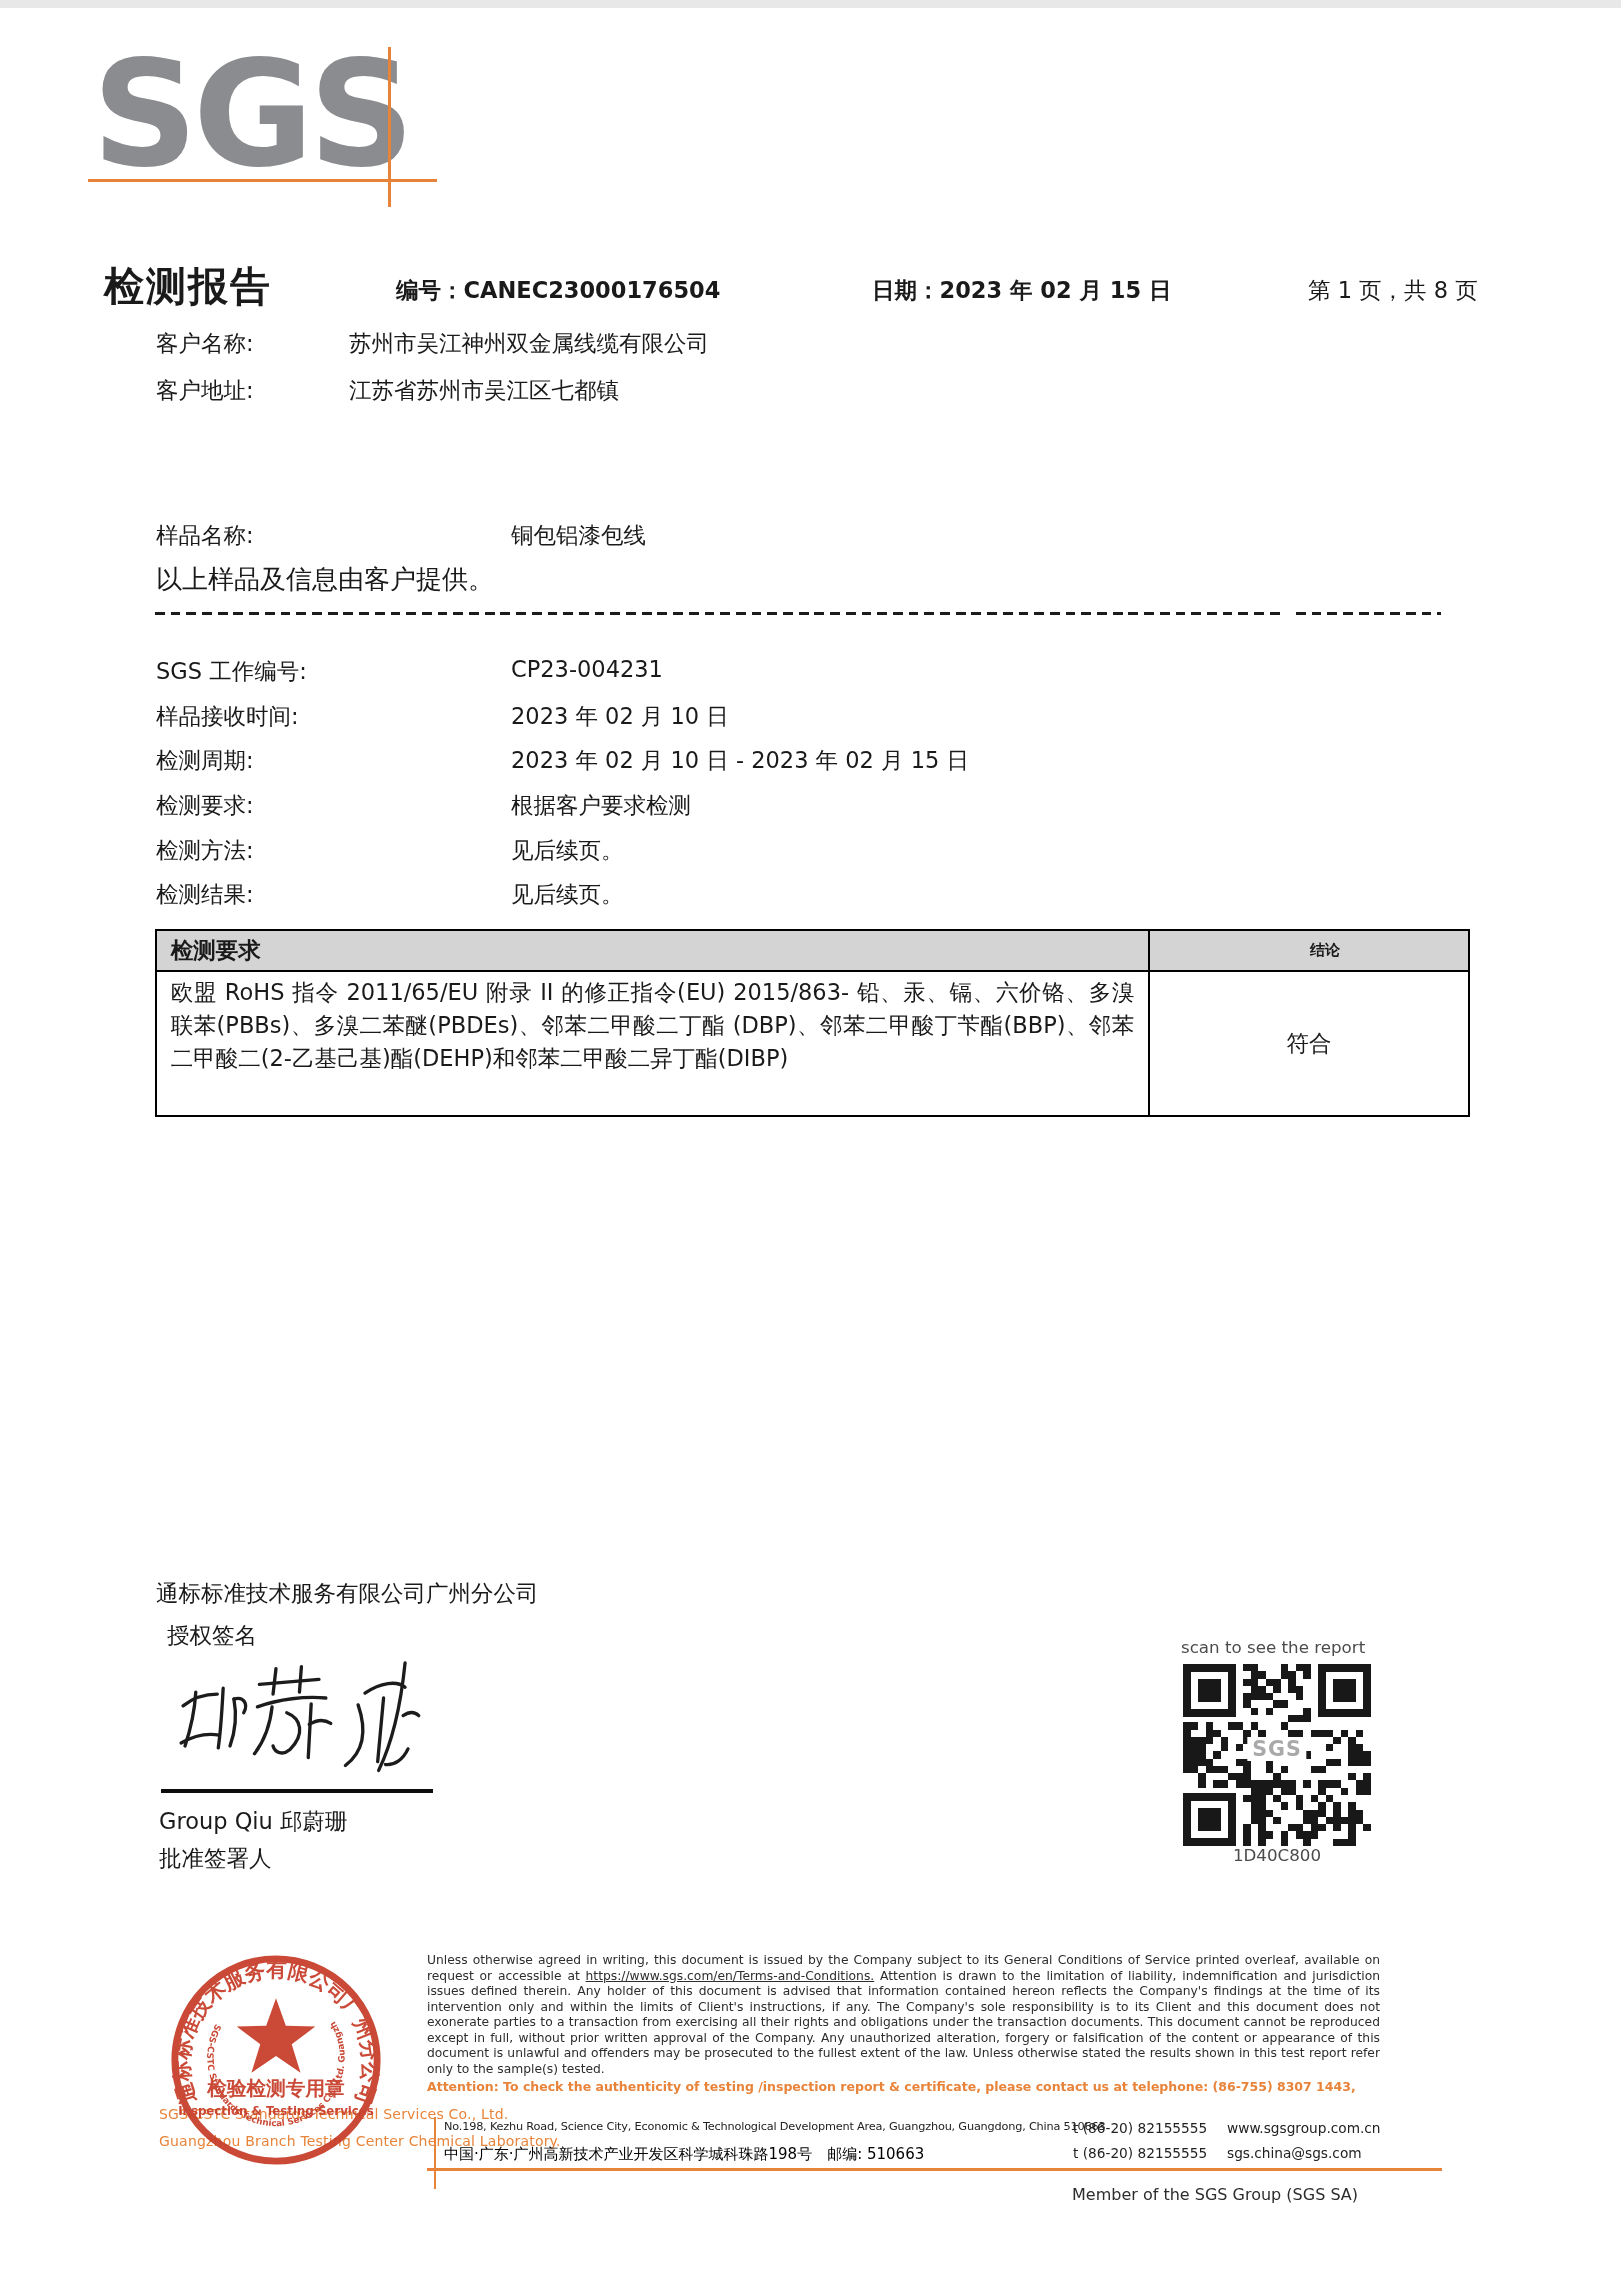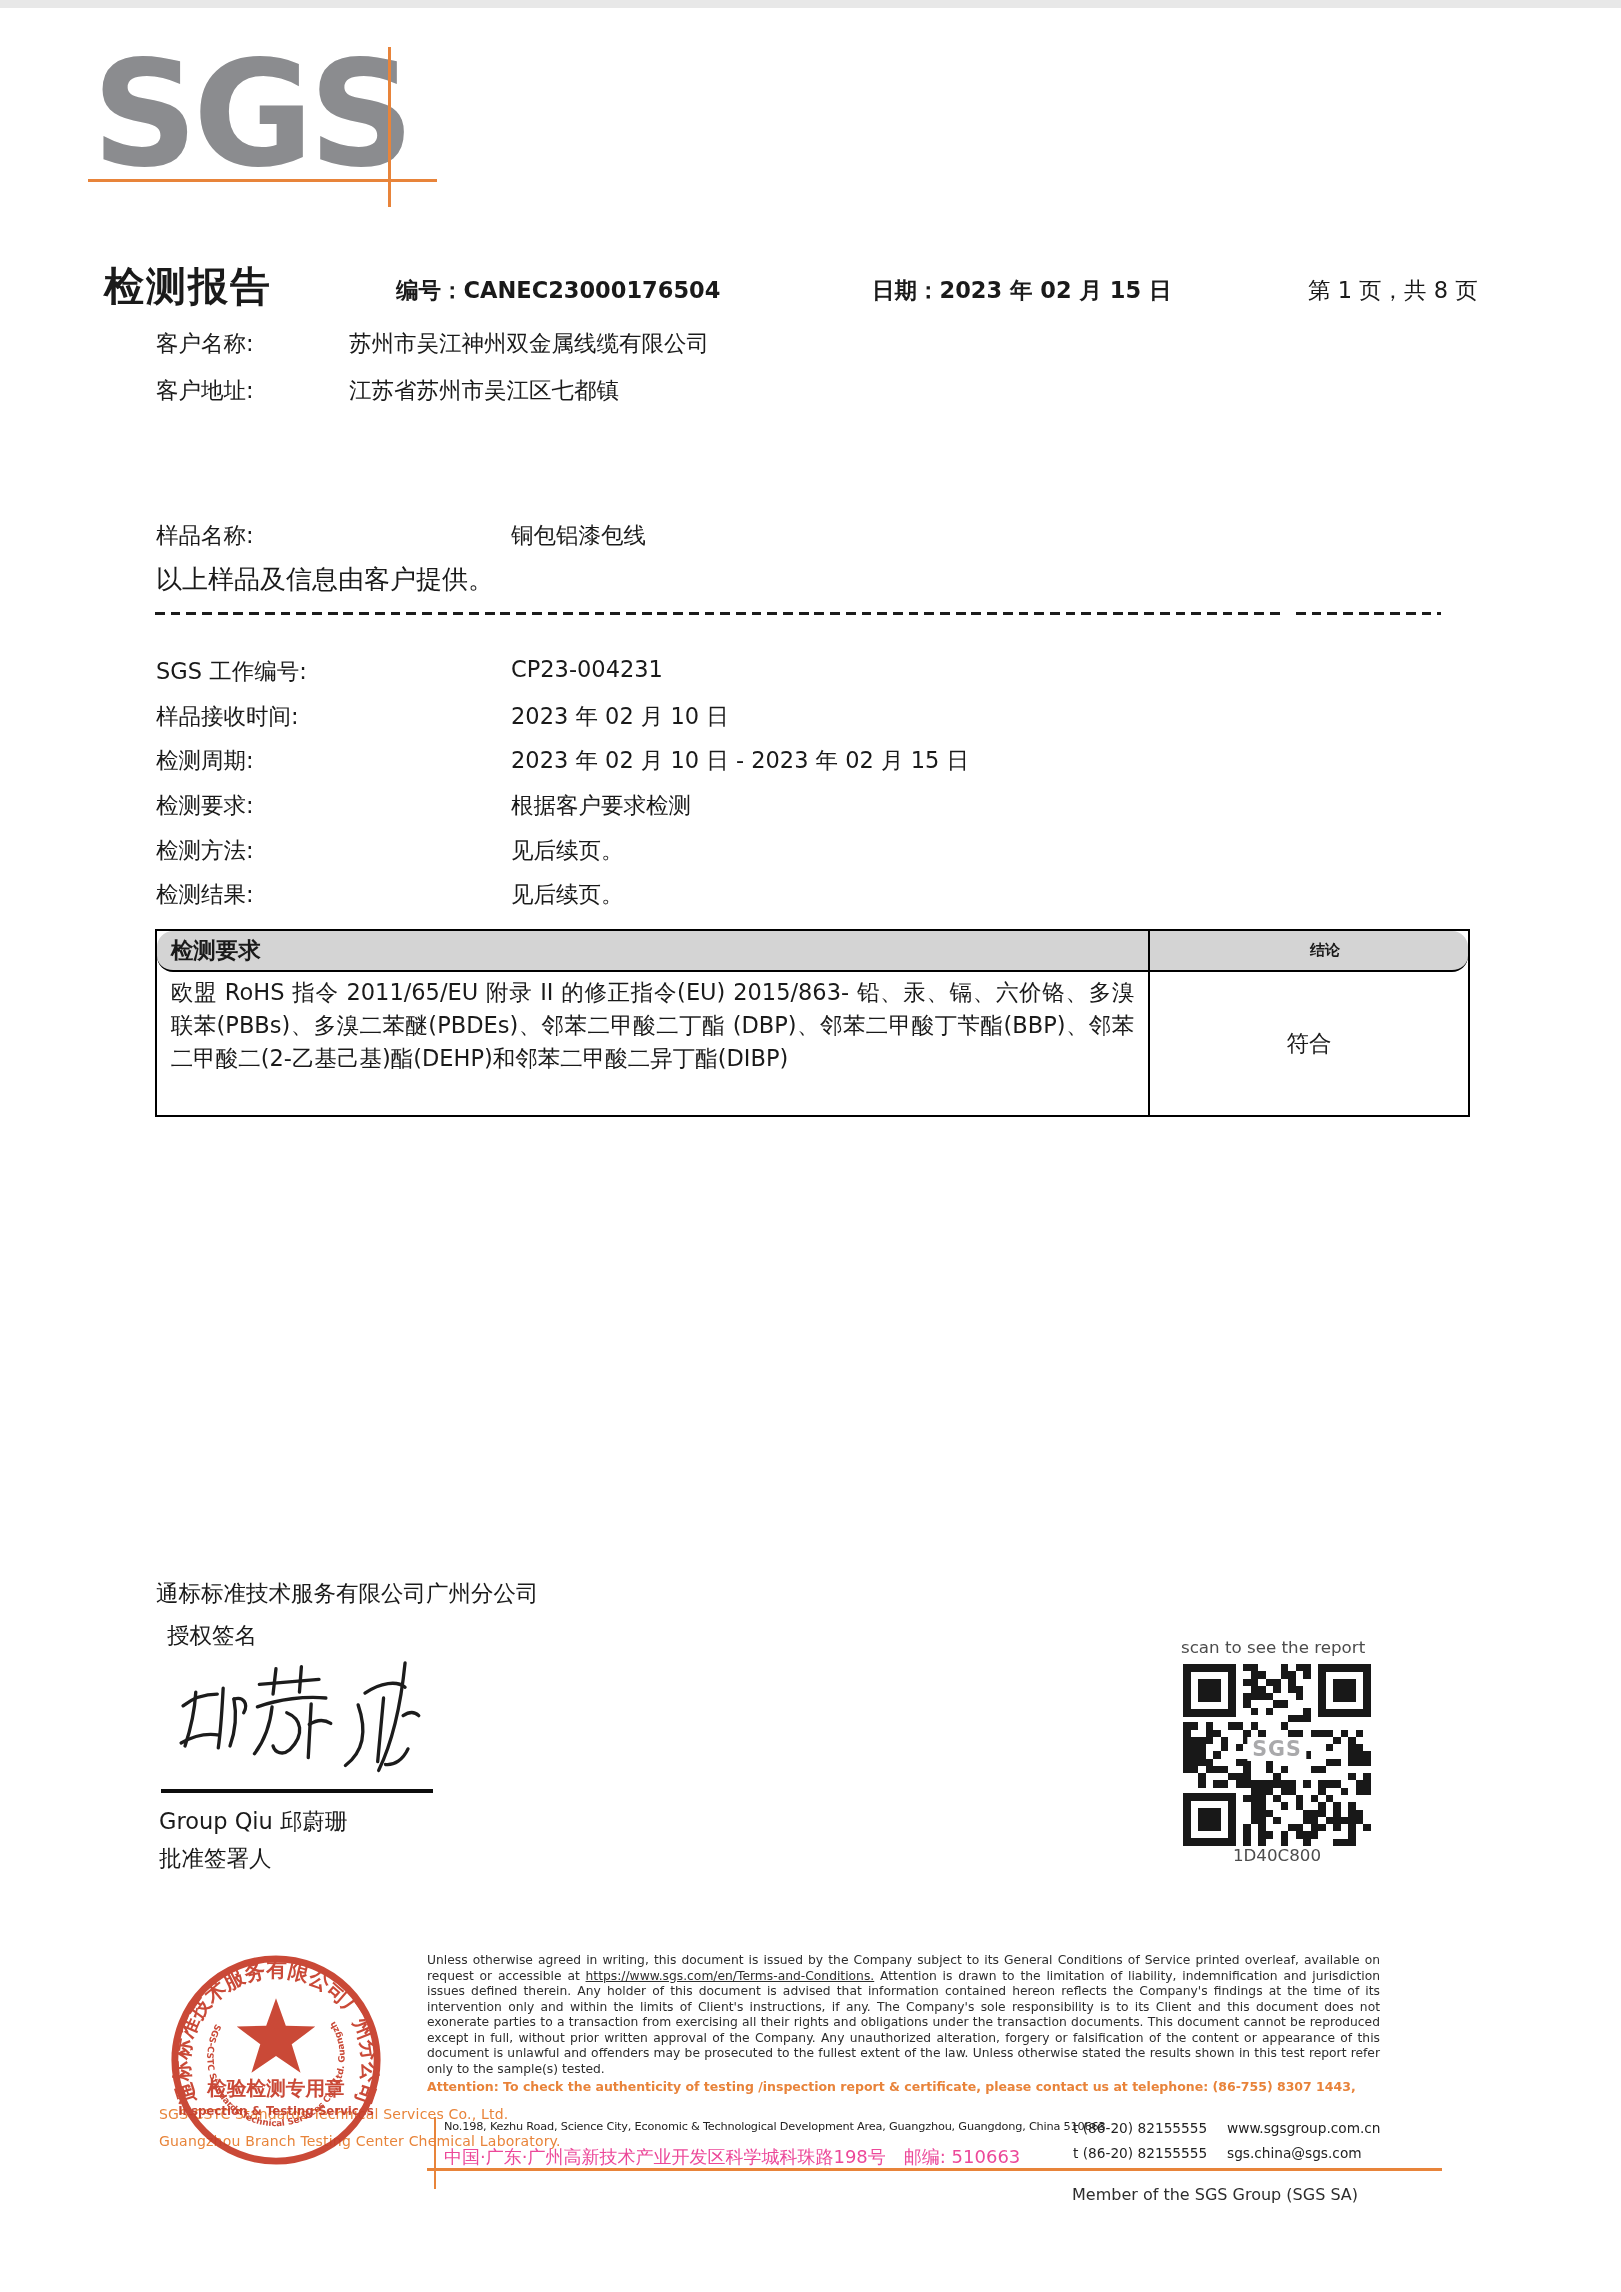--- a/index.html
+++ b/index.html
@@ -35,21 +35,21 @@
     background:repeating-linear-gradient(90deg,#1c1c1c 0 9.8px,transparent 9.8px 15.7px);}
   .dash-a{left:155px;width:1129px;}
   .dash-b{left:1296px;width:145px;}
 
   .job-lbl{left:156px;} .job-val{left:511px;}
   .jr0{top:648px;} .jr1{top:693px;} .jr2{top:737px;}
   .jr3{top:782px;} .jr4{top:827px;} .jr5{top:871px;}
 
   
   .report-table{left:155px;top:921px;width:1315px;border:2.9px solid #000;box-sizing:border-box;}
-  .t-head{display:flex;background:#d4d4d4;border-bottom:2.9px solid #000;height:39px;border-radius:16px;}
+  .t-head{display:flex;background:#d4d4d4;border-bottom:2.9px solid #000;height:39px;}
   .t-body{display:flex;min-height:143px;}
   .t-c1{width:993px;border-right:2.9px solid #000;box-sizing:border-box;padding:3.9px 13.7px 7.8px 13.7px;}
   .t-c2{flex:1;display:flex;align-items:center;justify-content:center;}
   .t-head .t-c1{display:flex;align-items:center;font-weight:700;font-size:22.5px;padding:0 13.7px;}
   .t-head .t-c2{font-weight:700;font-size:15px;padding-left:32px;}
   .t-body .t-c1{font-size:22.5px;line-height:33px;text-align:justify;}
   .t-body .t-c2{font-size:22.5px;}
 
   
   .signoff-company{left:156px;top:1570px;font-size:22.5px;}
@@ -76,21 +76,21 @@
   
   .legal{left:427px;top:1945px;width:953px;font-size:12.3px;line-height:15.5px;
     color:#2d2d2d;text-align:justify;}
   .legal a{color:#2d2d2d;text-decoration:underline;}
   .attention{left:427px;top:2070px;width:970px;font-size:12.5px;line-height:17.6px;
     font-weight:700;color:#e8833a;}
   .attention a{color:#e8833a;text-decoration:underline;}
 
   .addr-vline{left:434px;top:2109px;width:2px;height:72px;background:#e8843a;}
   .addr-en{left:444px;top:2112px;font-size:11.3px;letter-spacing:-0.2px;color:#222;}
-  .addr-cn{left:444px;top:2137px;font-size:18px;color:#ec4899;text-align:right;}
+  .addr-cn{left:444px;top:2137px;font-size:15px;color:#000000;text-align:right;}
   .tel-1{left:1073px;top:2112px;font-size:13.7px;color:#222;}
   .tel-2{left:1073px;top:2137px;font-size:13.7px;color:#222;}
   .web-1{left:1227px;top:2112px;font-size:13.7px;color:#222;}
   .web-2{left:1227px;top:2137px;font-size:13.7px;color:#222;}
   .footer-rule{left:427px;top:2160px;width:1015px;height:2.9px;background:#e8843a;}
   .member-line{left:1072px;top:2177px;font-size:16px;color:#2d2d2d;}
 
   
   .lab-line1{left:159px;top:2098px;font-size:14px;color:#e8843a;letter-spacing:0.2px;}
   .lab-line2{left:159px;top:2125px;font-size:14px;color:#e8843a;letter-spacing:0.2px;}

